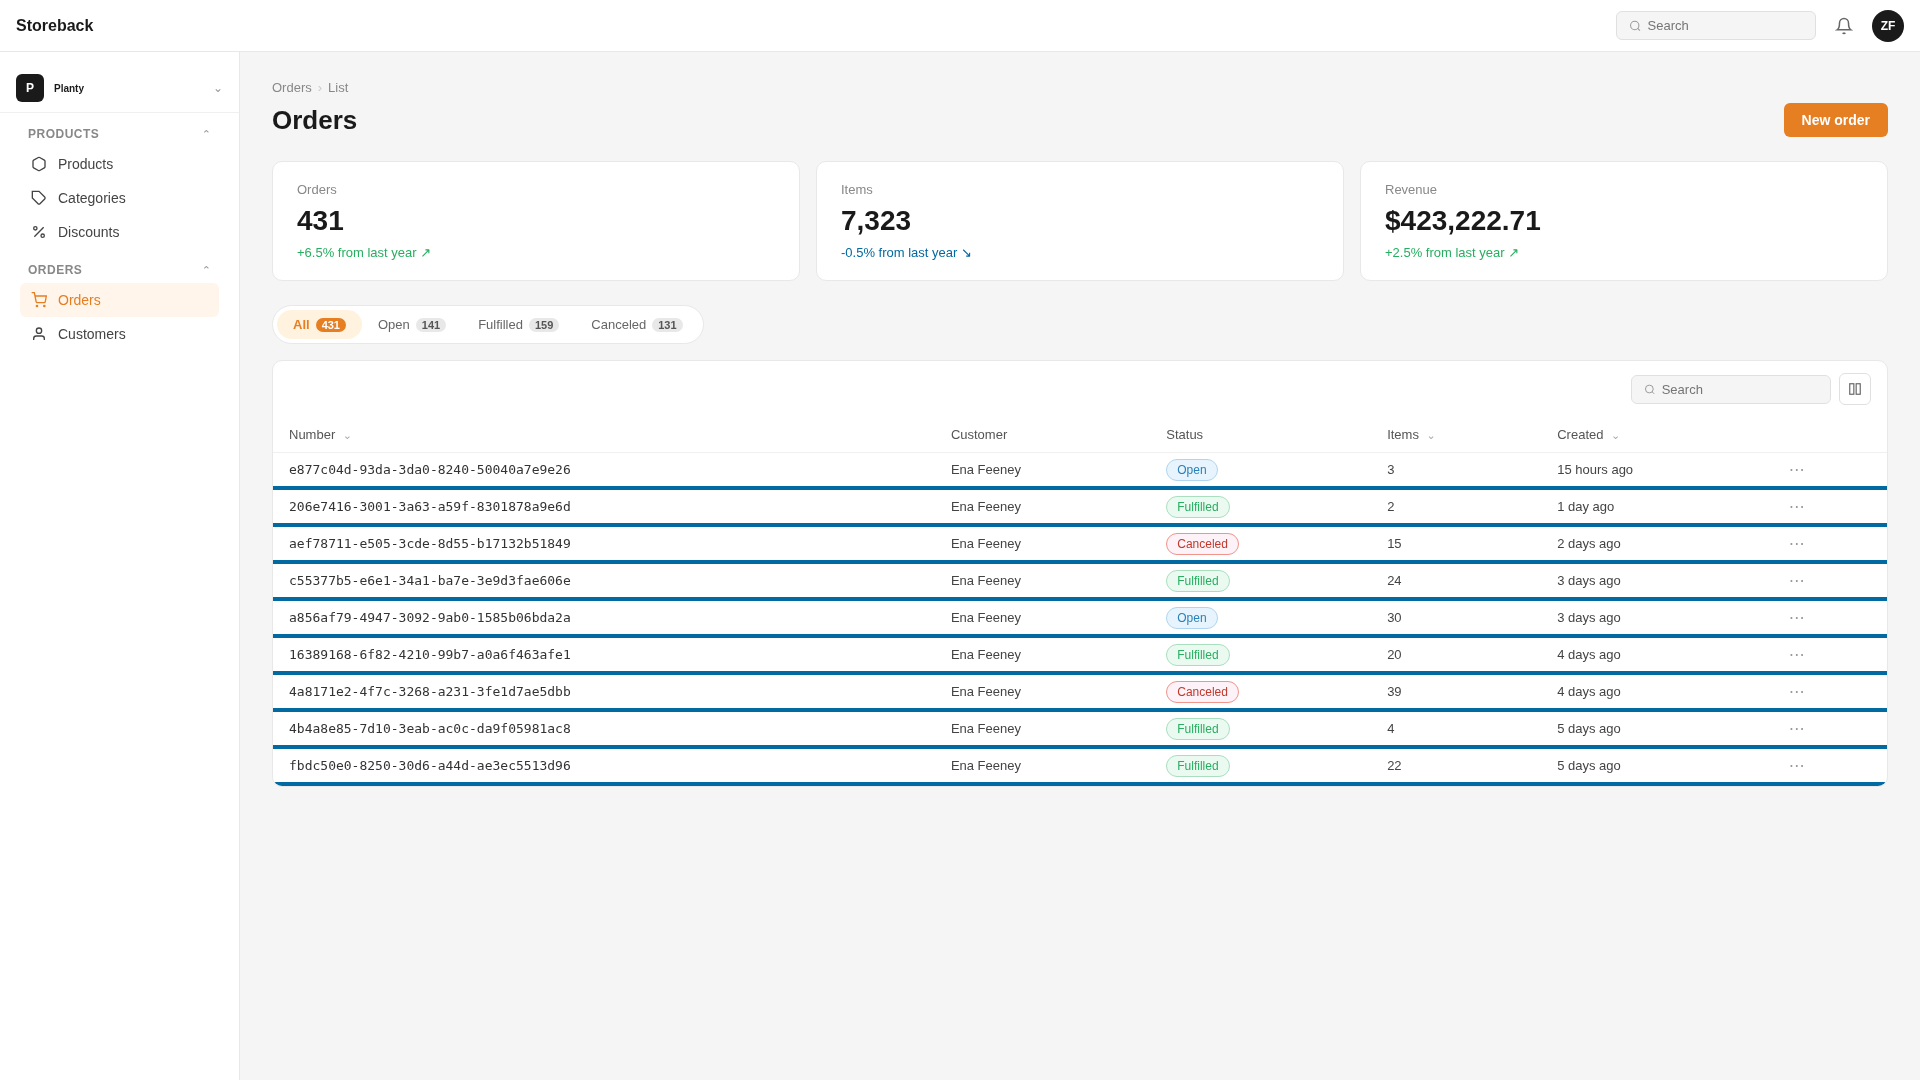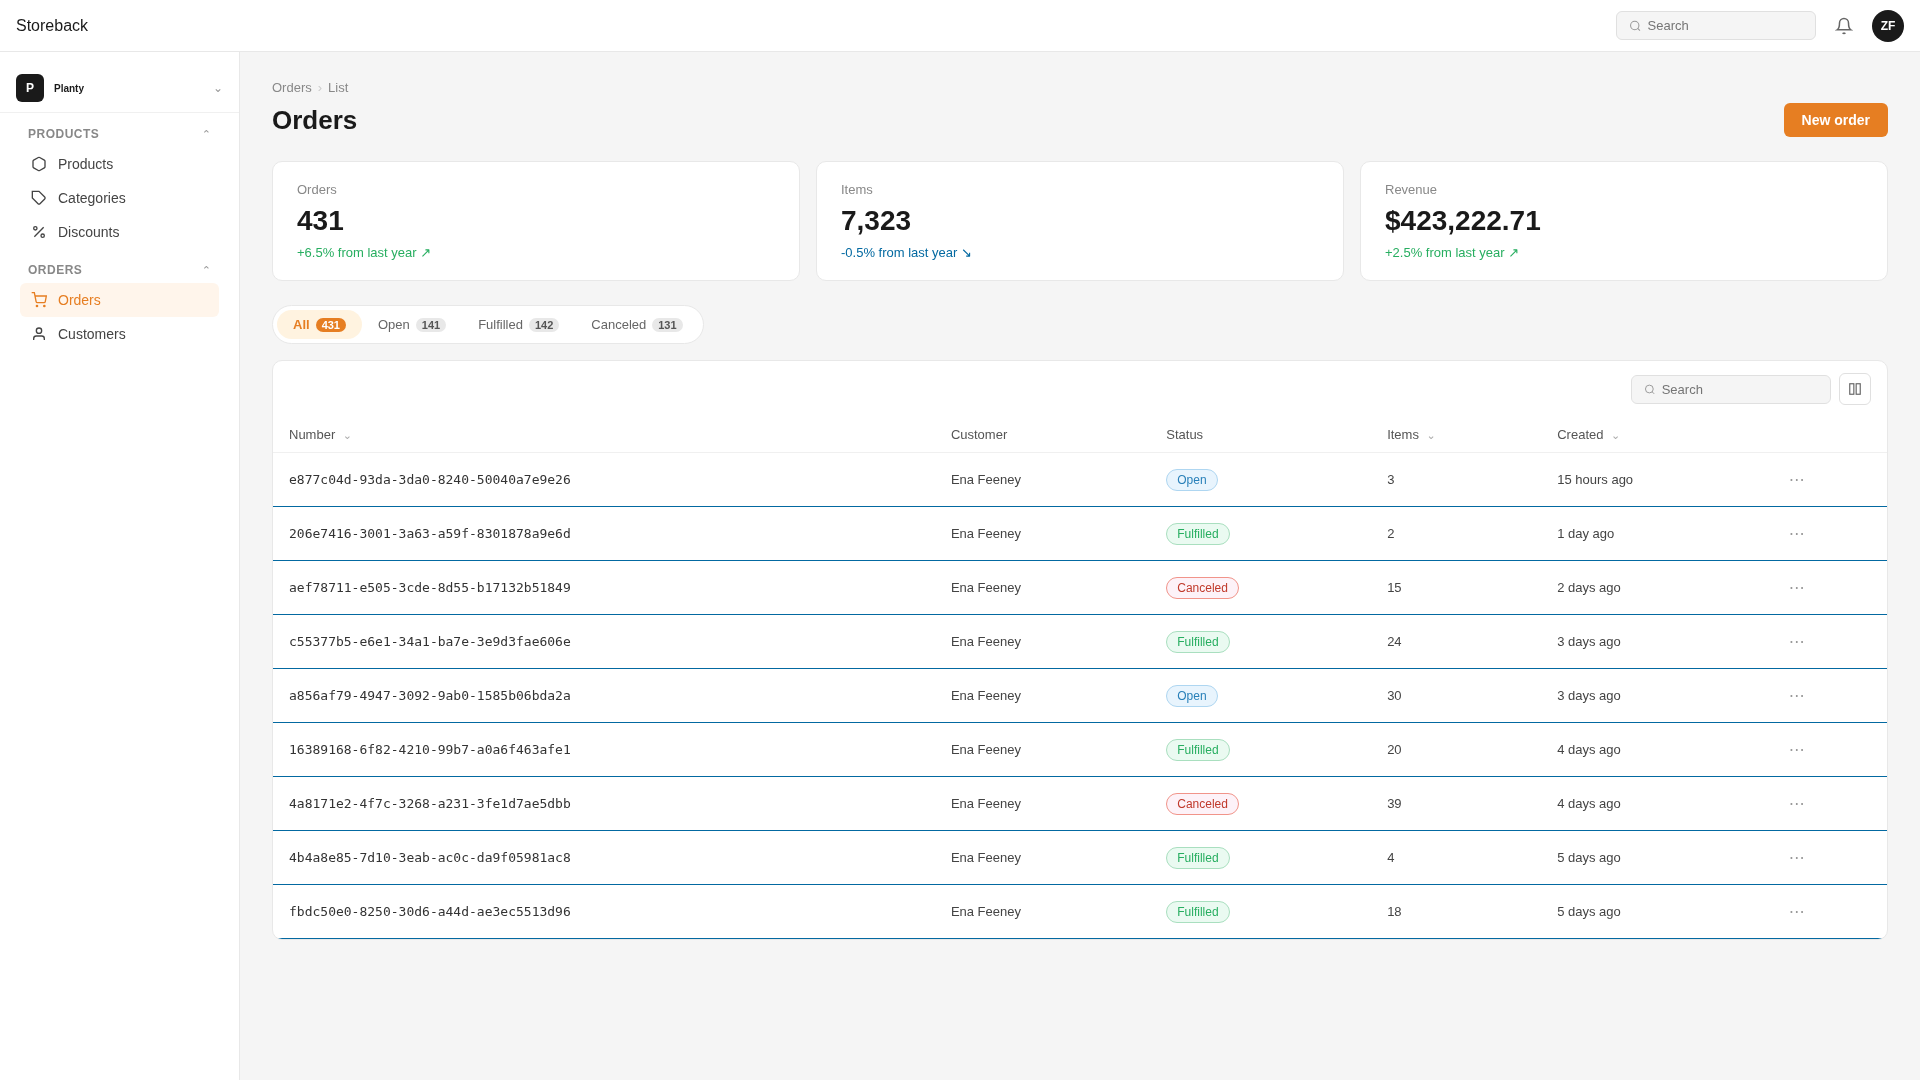--- a/index.html
+++ b/index.html
@@ -1,20 +1,20 @@
 <!DOCTYPE html>
 <html><head>
   <meta charset="utf-8">
   <style>
     * { box-sizing: border-box; margin: 0; padding: 0; }
     body { font-family: -apple-system, BlinkMacSystemFont, 'Segoe UI', sans-serif; background: #f5f5f5; color: #1a1a1a; font-size: 14px; display: flex; height: 100vh; overflow: hidden; }
 
     
     .topbar { position: fixed; top: 0; left: 0; right: 0; height: 52px; background: #fff; border-bottom: 1px solid #e8e8e8; display: flex; align-items: center; padding: 0 16px; z-index: 100; justify-content: space-between; }
-    .topbar-brand { font-size: 16px; font-weight: 400; color: #1a1a1a; }
+    .topbar-brand { font-size: 16px; font-weight: 700; color: #1a1a1a; }
     .topbar-right { display: flex; align-items: center; gap: 12px; }
     .topbar-search { display: flex; align-items: center; gap: 6px; background: #f5f5f5; border: 1px solid #e0e0e0; border-radius: 6px; padding: 6px 12px; width: 200px; }
     .topbar-search input { border: none; background: transparent; outline: none; font-size: 13px; width: 100%; color: #666; }
     .bell-icon { width: 32px; height: 32px; display: flex; align-items: center; justify-content: center; cursor: pointer; color: #666; }
     .avatar { width: 32px; height: 32px; border-radius: 50%; background: #1a1a1a; color: #fff; display: flex; align-items: center; justify-content: center; font-size: 12px; font-weight: 600; cursor: pointer; }
 
     
     .sidebar { width: 240px; background: #fff; border-right: 1px solid #e8e8e8; height: 100vh; padding-top: 52px; display: flex; flex-direction: column; position: fixed; left: 0; top: 0; }
     .sidebar-inner { padding: 12px 0; overflow-y: auto; flex: 1; }
     .store-selector { display: flex; align-items: center; gap: 10px; padding: 10px 16px; cursor: pointer; border-bottom: 1px solid #f0f0f0; margin-bottom: 8px; }
@@ -64,21 +64,21 @@
     .orders-card { background: #fff; border: 1px solid #e8e8e8; border-radius: 10px; overflow: hidden; }
     .table-search { display: flex; align-items: center; gap: 6px; background: #f5f5f5; border: 1px solid #e0e0e0; border-radius: 6px; padding: 6px 12px; width: 200px; }
     .table-search input { border: none; background: transparent; outline: none; font-size: 13px; width: 100%; color: #666; }
     .icon-btn { width: 32px; height: 32px; border: 1px solid #e0e0e0; border-radius: 6px; background: #fff; display: flex; align-items: center; justify-content: center; cursor: pointer; color: #666; }
 
     
     table { width: 100%; border-collapse: collapse; }
     thead tr { border-bottom: 1px solid #f0f0f0; }
     th { padding: 10px 16px; text-align: left; font-size: 13px; font-weight: 400; color: #555; cursor: pointer; }
     th .sort-icon { color: #aaa; font-size: 11px; margin-left: 4px; }
-    td { padding: 13px 16px; font-size: 13px; color: #444; border-bottom: 1px solid #0369a1; }
+    td { padding: 3px 16px; font-size: 13px; color: #444; border-bottom: 4px solid #0369a1; }
     .order-id { font-family: monospace; font-size: 13px; color: #333; }
 
     
     .badge { display: inline-block; padding: 3px 10px; border-radius: 12px; font-size: 12px; font-weight: 500; }
     .badge-open { background: #e8f4fd; color: #2980b9; border: 1px solid #aed6f1; }
     .badge-fulfilled { background: #eafaf1; color: #27ae60; border: 1px solid #a9dfbf; }
     .badge-canceled { background: #fdf2f8; color: #c0392b; border: 1px solid #f1948a; }
 
     .more-btn { background: none; border: none; cursor: pointer; color: #999; font-size: 16px; padding: 4px; border-radius: 4px; }
   </style>
@@ -211,21 +211,21 @@
       <button class="filter-tab active">
         <span>All</span>
         <span class="tab-count">431</span>
       </button>
       <button class="filter-tab">
         <span>Open</span>
         <span class="tab-count">141</span>
       </button>
       <button class="filter-tab">
         <span>Fulfilled</span>
-        <span class="tab-count">142</span>
+        <span class="tab-count">159</span>
       </button>
       <button class="filter-tab">
         <span>Canceled</span>
         <span class="tab-count">131</span>
       </button>
     </div>
   </div>
 
   <div class="orders-card">
 
@@ -318,20 +318,20 @@
     <td>Ena Feeney</td>
     <td><span class="badge badge-fulfilled">Fulfilled</span></td>
     <td>4</td>
     <td>5 days ago</td>
     <td><button class="more-btn">⋯</button></td>
   </tr>
           <tr>
     <td><span class="order-id">fbdc50e0-8250-30d6-a44d-ae3ec5513d96</span></td>
     <td>Ena Feeney</td>
     <td><span class="badge badge-fulfilled">Fulfilled</span></td>
-    <td>18</td>
+    <td>22</td>
     <td>5 days ago</td>
     <td><button class="more-btn">⋯</button></td>
   </tr>
         </tbody>
     </table>
   </div>
 </div>
 
 </body></html>

